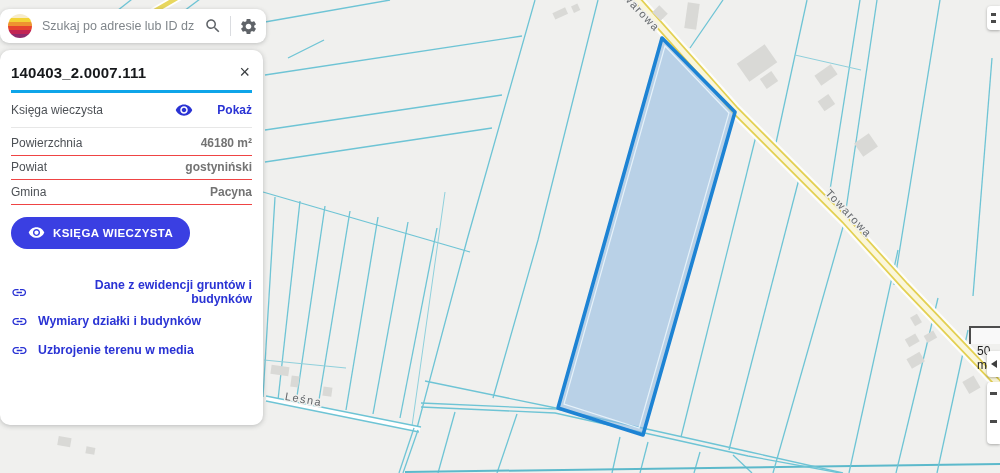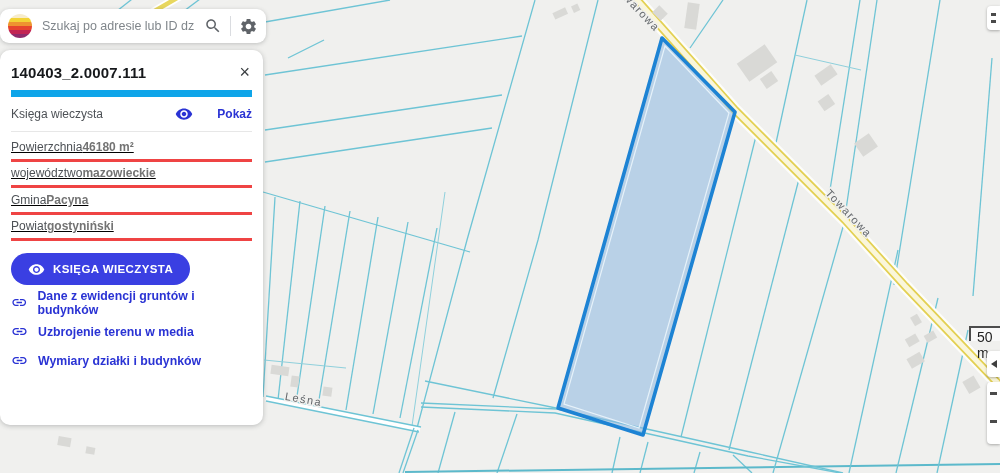--- a/index.html
+++ b/index.html
@@ -45,52 +45,52 @@
   .icon-btn{display:flex;align-items:center;justify-content:center;cursor:pointer;flex:0 0 auto;}
   .vdiv{width:1px;height:20px;background:#dadce0;flex:0 0 auto;}
   
   .panel{
     position:absolute;left:0;top:50px;width:263px;height:375px;background:#fff;
     border-radius:10px;box-shadow:0 1px 5px rgba(60,64,67,.3);
     box-sizing:border-box;padding:0 11px;z-index:4;
   }
   .panel-title-row{
     display:flex;justify-content:space-between;align-items:center;
-    padding:13px 0 9px 0;border-bottom:7px solid #0ea5e9;
+    padding:13px 0 9px 0;border-bottom:3px solid #0ea5e9;
   }
   .panel-title{font-size:15px;font-weight:bold;color:#16181b;letter-spacing:.2px;}
   .close-x{font-size:18px;color:#3c4043;cursor:pointer;line-height:1;padding:0 2px;}
   .kwrow{
     display:flex;justify-content:space-between;align-items:center;height:34px;
     border-bottom:1px solid #e7e7e7;margin-bottom:3px;
   }
   .rowlabel{font-size:12px;color:#4d5156;}
   .pokaz{display:flex;align-items:center;gap:24px;color:#2a33d4;font-size:12px;font-weight:bold;cursor:pointer;}
   .prow{
-    display:flex;align-items:center;height:23.5px;
-    border-bottom:3px solid #ef4444;font-size:12px;text-decoration:underline;
+    display:flex;justify-content:space-between;align-items:center;height:23.5px;
+    border-bottom:1px solid #ef4444;font-size:12px;
   }
   .rowvalue{font-weight:bold;color:#737373;}
   .kw-btn{
     margin:12px 0 0 0;display:inline-flex;align-items:center;gap:8px;height:32px;
     padding:0 17px;background:#3a3fe2;color:#fff;border:none;border-radius:16px;
     font-family:"Liberation Sans",sans-serif;font-size:11.5px;font-weight:bold;
     letter-spacing:.4px;cursor:pointer;
   }
-  .links{margin-top:3px;display:flex;flex-direction:column;}
+  .links{margin-top:29px;display:flex;flex-direction:column;text-align:right;}
   .linkrow{
     display:flex;align-items:center;gap:10px;height:29px;color:#2a33d4;
     font-size:12.3px;font-weight:bold;cursor:pointer;
   }
   
   .scalebar{
     position:absolute;left:969px;top:326px;width:31px;height:15px;
     border-left:2px solid #4d4d4d;border-top:2px solid #4d4d4d;
-    background:rgba(255,255,255,.62);font-size:14px;color:#1f1f1f;
-    padding:1px 0 0 6px;box-sizing:border-box;z-index:3;
+    background:rgba(255,255,255,.62);font-size:12px;color:#1f1f1f;
+    padding:16px 0 0 6px;box-sizing:border-box;z-index:3;
   }
   .edgectrl{
     position:absolute;background:#fff;border-radius:4px 0 0 4px;
     box-shadow:0 1px 3px rgba(0,0,0,.3);z-index:3;
   }
   .glyphbar{position:absolute;background:#4a4a4a;}
   .glyphtri{
     position:absolute;width:0;height:0;border-top:4px solid transparent;
     border-bottom:4px solid transparent;border-right:6px solid #3f3f3f;
   }
@@ -234,57 +234,53 @@
         </svg>
       <span>Pokaż</span>
     </span>
   </div>
 
   <div class="prow">
     <span class="rowlabel">Powierzchnia</span>
     <span class="rowvalue">46180 m²</span>
   </div>
   <div class="prow">
-    <span class="rowlabel">województwo</span>
-    <span class="rowvalue">mazowieckie</span>
+    <span class="rowlabel">Powiat</span>
+    <span class="rowvalue">gostyniński</span>
   </div>
   <div class="prow">
     <span class="rowlabel">Gmina</span>
     <span class="rowvalue">Pacyna</span>
-  </div>
-  <div class="prow">
-    <span class="rowlabel">Powiat</span>
-    <span class="rowvalue">gostyniński</span>
   </div>
 
   <button class="kw-btn">
     <svg width="17" height="17" viewBox="0 0 24 24" fill="#ffffff">
         <path d="M12 4.5C7 4.5 2.73 7.61 1 12c1.73 4.39 6 7.5 11 7.5s9.27-3.11 11-7.5c-1.73-4.39-6-7.5-11-7.5zM12 17c-2.76 0-5-2.24-5-5s2.24-5 5-5 5 2.24 5 5-2.24 5-5 5zm0-8c-1.66 0-3 1.34-3 3s1.34 3 3 3 3-1.34 3-3-1.34-3-3-3z"></path>
       </svg>
     <span>KSIĘGA WIECZYSTA</span>
   </button>
 
   <div class="links">
     <div class="linkrow">
       <svg width="17" height="17" viewBox="0 0 24 24" fill="#2a33d4">
           <path d="M3.9 12c0-1.71 1.39-3.1 3.1-3.1h4V7H7c-2.76 0-5 2.24-5 5s2.24 5 5 5h4v-1.9H7c-1.71 0-3.1-1.39-3.1-3.1zM8 13h8v-2H8v2zm9-6h-4v1.9h4c1.71 0 3.1 1.39 3.1 3.1s-1.39 3.1-3.1 3.1h-4V17h4c2.76 0 5-2.24 5-5s-2.24-5-5-5z"></path>
         </svg>
       <span>Dane z ewidencji gruntów i budynków</span>
     </div>
     <div class="linkrow">
       <svg width="17" height="17" viewBox="0 0 24 24" fill="#2a33d4">
           <path d="M3.9 12c0-1.71 1.39-3.1 3.1-3.1h4V7H7c-2.76 0-5 2.24-5 5s2.24 5 5 5h4v-1.9H7c-1.71 0-3.1-1.39-3.1-3.1zM8 13h8v-2H8v2zm9-6h-4v1.9h4c1.71 0 3.1 1.39 3.1 3.1s-1.39 3.1-3.1 3.1h-4V17h4c2.76 0 5-2.24 5-5s-2.24-5-5-5z"></path>
         </svg>
-      <span>Uzbrojenie terenu w media</span>
+      <span>Wymiary działki i budynków</span>
     </div>
     <div class="linkrow">
       <svg width="17" height="17" viewBox="0 0 24 24" fill="#2a33d4">
           <path d="M3.9 12c0-1.71 1.39-3.1 3.1-3.1h4V7H7c-2.76 0-5 2.24-5 5s2.24 5 5 5h4v-1.9H7c-1.71 0-3.1-1.39-3.1-3.1zM8 13h8v-2H8v2zm9-6h-4v1.9h4c1.71 0 3.1 1.39 3.1 3.1s-1.39 3.1-3.1 3.1h-4V17h4c2.76 0 5-2.24 5-5s-2.24-5-5-5z"></path>
         </svg>
-      <span>Wymiary działki i budynków</span>
+      <span>Uzbrojenie terenu w media</span>
     </div>
   </div>
 </div>
 
 <div class="scalebar">50 m</div>
 
 <div class="edgectrl" style="left:987px;top:6px;width:13px;height:24px;">
   <span class="glyphbar" style="left:4px;top:7px;width:5px;height:3px;"></span>
   <span class="glyphbar" style="left:4px;top:14px;width:5px;height:3px;"></span>
 </div>

